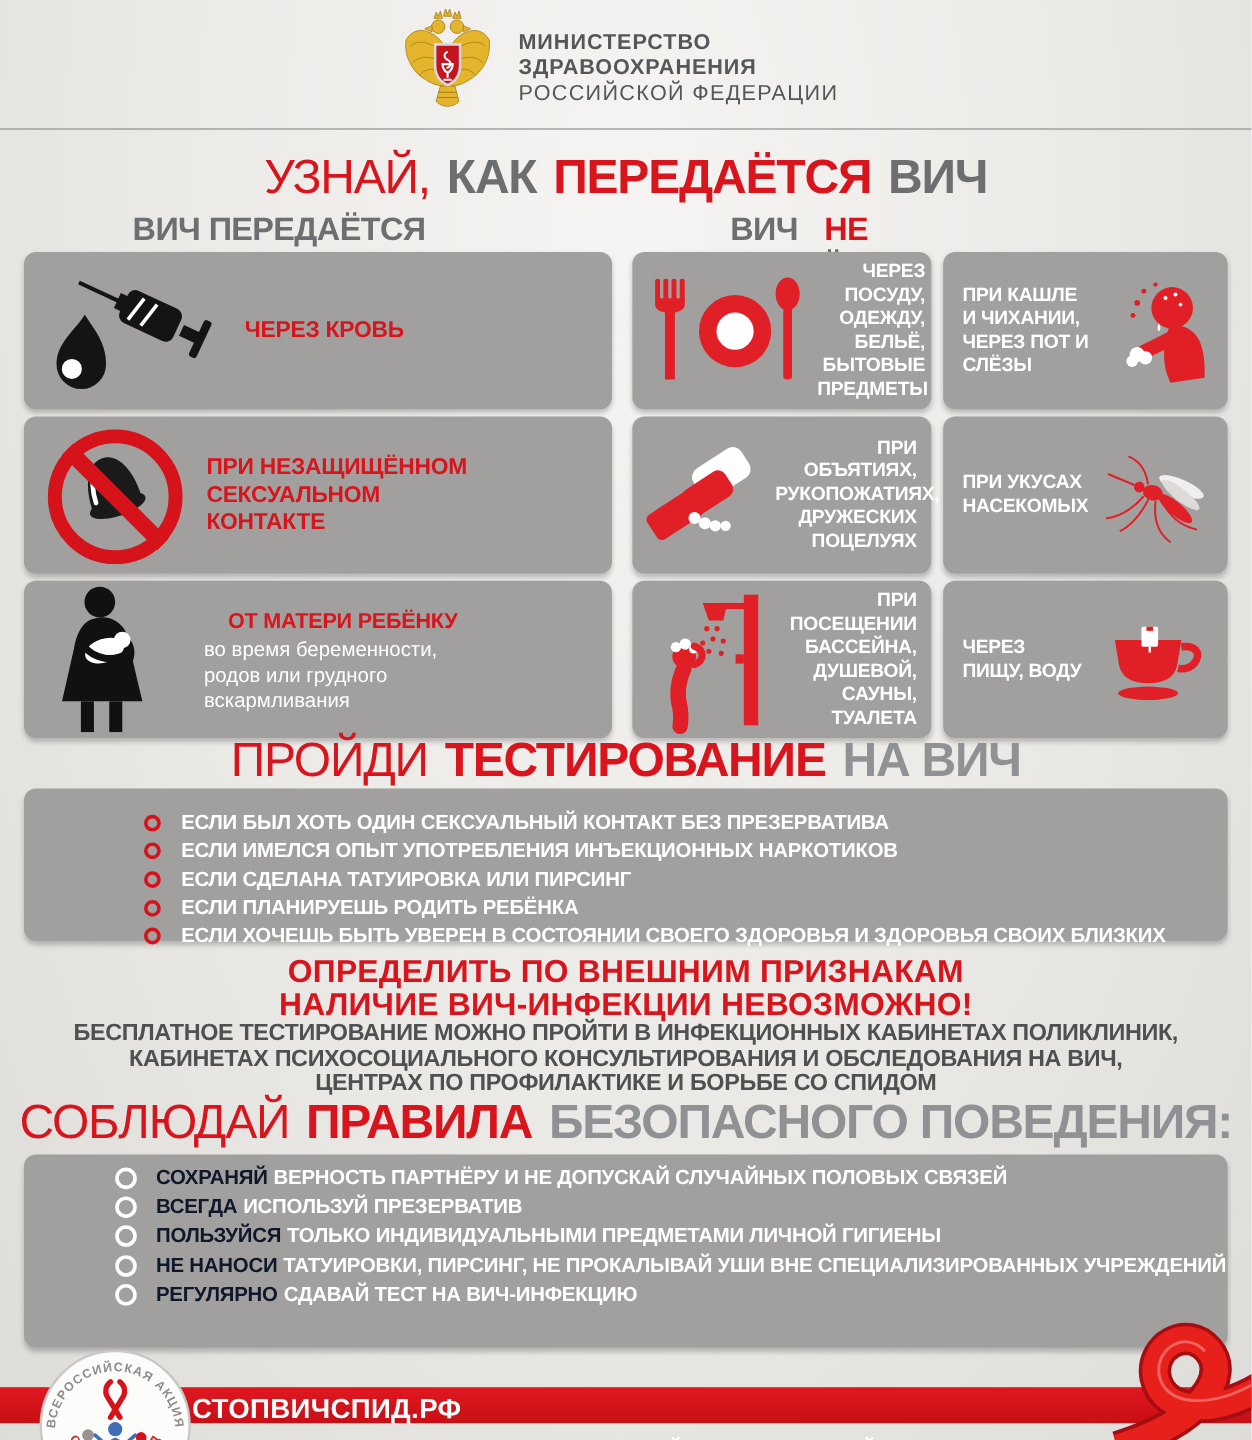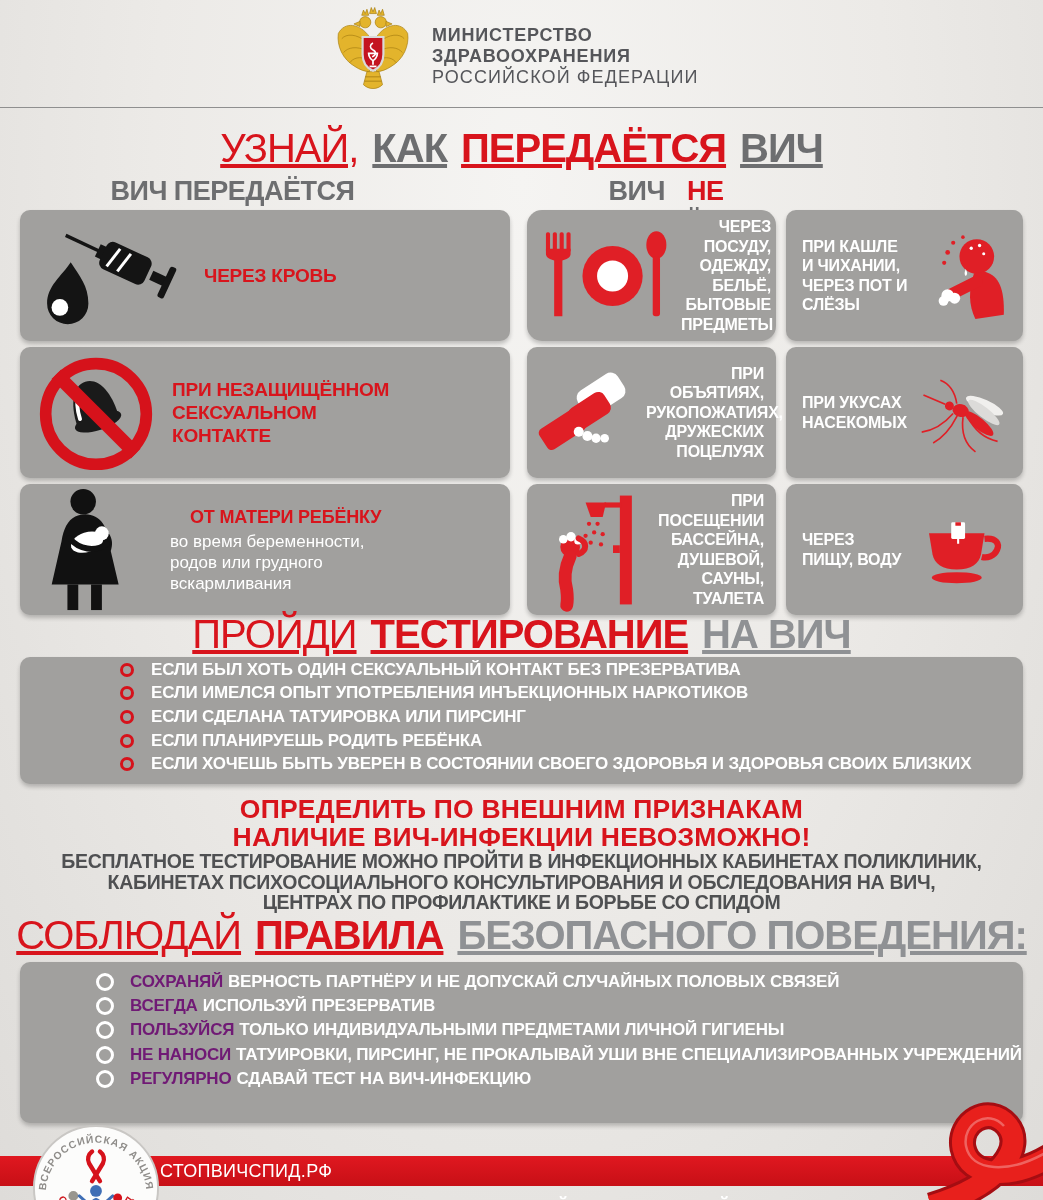--- a/index.html
+++ b/index.html
@@ -8,21 +8,21 @@
     background: radial-gradient(ellipse at 50% 15%, #f5f4f2 0%, #eceae7 50%, #dedcd9 100%);
     font-family:"Liberation Sans", sans-serif;
   }
   
   .hdr-line{position:absolute; top:107px; left:0; width:100%; height:1px; background:#8f8f8f;}
   .emblem{position:absolute; left:334px; top:5px; width:78px; height:96px;}
   .ministry{position:absolute; left:432px; top:25px; color:#55565a; font-size:18px; line-height:21px; font-weight:bold; letter-spacing:0.8px;}
   .ministry .m3{font-weight:normal; letter-spacing:1.1px;}
   
   .sec-title{position:absolute; left:0; width:100%; text-align:center; font-weight:bold; font-size:40px; letter-spacing:-1px; color:#8f9194; white-space:nowrap;}
-  .sec-title span{margin:0 7px;text-decoration:underline;}
+  .sec-title span{margin:0 7px;}
   .t-red-light{color:#d8141c; font-weight:normal;}
   .t-red-bold{color:#d8141c;}
   .t-gray-dark{color:#6d6e70;}
   .main-title{top:126px;}
   .col-head{position:absolute; top:176px; font-size:27px; font-weight:bold; color:#6d6e70; letter-spacing:-0.5px; text-align:center;}
   .col-head-left{left:20px; width:425px;}
   .col-head-right{left:527px; width:278px;}
   .col-head .ne{color:#d8141c;margin-left:15px;}
   
   .card{position:absolute; background:#a1a09e; border-radius:10px; box-shadow:0 3px 4px rgba(0,0,0,.22); display:flex; align-items:center; box-sizing:border-box;}
@@ -32,38 +32,38 @@
   .row1{top:210px;} .row2{top:347px;} .row3{top:484px;}
   .card .icn{flex:none;}
   .red-title{color:#d8141c; font-weight:bold; font-size:19px; line-height:23px; letter-spacing:-0.2px;}
   .white-body{color:#fff; font-size:17px; line-height:21px; margin-top:2px;}
   .card-text-col{margin-left:12px; width:240px;}
   .ntext{color:#fff; font-weight:bold; font-size:16px; line-height:19.5px; letter-spacing:-0.2px;}
   .ta-r{text-align:right;}
   .sp{flex:1;}
   
   .panel{position:absolute; left:20px; width:1003px; background:#a1a09e; border-radius:10px; box-shadow:0 3px 4px rgba(0,0,0,.22); box-sizing:border-box;}
-  .panel1{top:657px; height:127px; padding-top:1px;}
+  .panel1{top:657px; height:127px; padding-top:17px;}
   .panel2{top:962px; height:161px; padding-top:8px;}
   .prow{display:flex; align-items:center;}
   .panel1 .prow{height:23.6px;}
   .panel2 .prow{height:24.2px;}
   .bdot{flex:none; border-radius:50%; background:transparent;}
   .bdot.red{width:8px; height:8px; border:3px solid #d6121b; margin-left:100px; margin-right:17px;}
   .bdot.white{width:12px; height:12px; border:3.5px solid #fff; margin-left:76px; margin-right:16px;}
   .ptext{color:#fff; font-weight:bold; font-size:17px; letter-spacing:-0.2px; white-space:nowrap;}
-  .ptext .lead{color:#701a75; margin-right:5px;}
+  .ptext .lead{color:#0f172a; margin-right:5px;}
   
   .warning{position:absolute; top:795px; left:0; width:100%; text-align:center; color:#d8141c; font-weight:bold; font-size:26.5px; line-height:28px; letter-spacing:0.2px;}
   .info{position:absolute; top:851px; left:0; width:100%; text-align:center; color:#4f5052; font-weight:bold; font-size:19.5px; line-height:20.5px; letter-spacing:-0.3px;}
   .rules-title{top:913px;}
   .test-title{top:612px;}
   
   .footer-band{position:absolute; top:1156px; left:0; width:100%; height:30px; background:linear-gradient(#e01820,#c70f16);}
-  .band-left{position:absolute; top:1161px; left:160px; color:#fff; font-weight:normal; font-size:18px; letter-spacing:0.3px;}
+  .band-left{position:absolute; top:1161px; left:160px; color:#fff; font-weight:bold; font-size:23px; letter-spacing:0.3px;}
   .band-right{position:absolute; top:1161px; right:118px; color:#fff; font-weight:bold; font-size:17.5px; letter-spacing:0.3px;margin-top:36px;}
   .badge{position:absolute; left:30px; top:1122px; width:132px; height:132px; z-index:6;}
   .big-ribbon{position:absolute; right:0; top:1070px; width:140px; height:130px; z-index:5;}
 </style>
 </head>
 <body>
 
 <div class="poster">
 
   <svg class="emblem" viewBox="0 0 90 105">
@@ -157,21 +157,21 @@
       <ellipse cx="52" cy="57" rx="17" ry="10" fill="#fff" transform="rotate(-18 52 57)"></ellipse>
       <circle cx="67" cy="48" r="7" fill="#fff"></circle>
       <path d="M34,53 C44,65 60,67 72,59" stroke="#111" stroke-width="6" fill="none" stroke-linecap="round"></path>
     </svg>
     <div class="card-text-col" style="width:235px;">
       <div class="red-title" style="font-size:18px;margin-left:20px;">ОТ МАТЕРИ РЕБЁНКУ</div>
       <div class="white-body">во время беременности, родов или грудного вскармливания</div>
     </div>
   </div>
 
-  <div class="card c-m row1" style="padding:0 14px 0 8px;border-radius:15px;">
+  <div class="card c-m row1" style="padding:0 14px 0 8px;">
     <svg class="icn" width="146" height="106" viewBox="0 0 160 112">
       <g fill="#e01f26">
         <rect x="12" y="8" width="4.5" height="22" rx="2"></rect>
           <rect x="19.5" y="8" width="4.5" height="22" rx="2"></rect>
           <rect x="27" y="8" width="4.5" height="22" rx="2"></rect>
           <rect x="34.5" y="8" width="4.5" height="22" rx="2"></rect>
         <path d="M12,26 h27 v6 c0,4 -5,6 -9,7 v61 h-9 v-61 c-4,-1 -9,-3 -9,-7 Z"></path>
         <circle cx="85" cy="56" r="33"></circle>
         <circle cx="85" cy="56" r="17" fill="#fff"></circle>
         <ellipse cx="133" cy="22" rx="11" ry="15"></ellipse>

